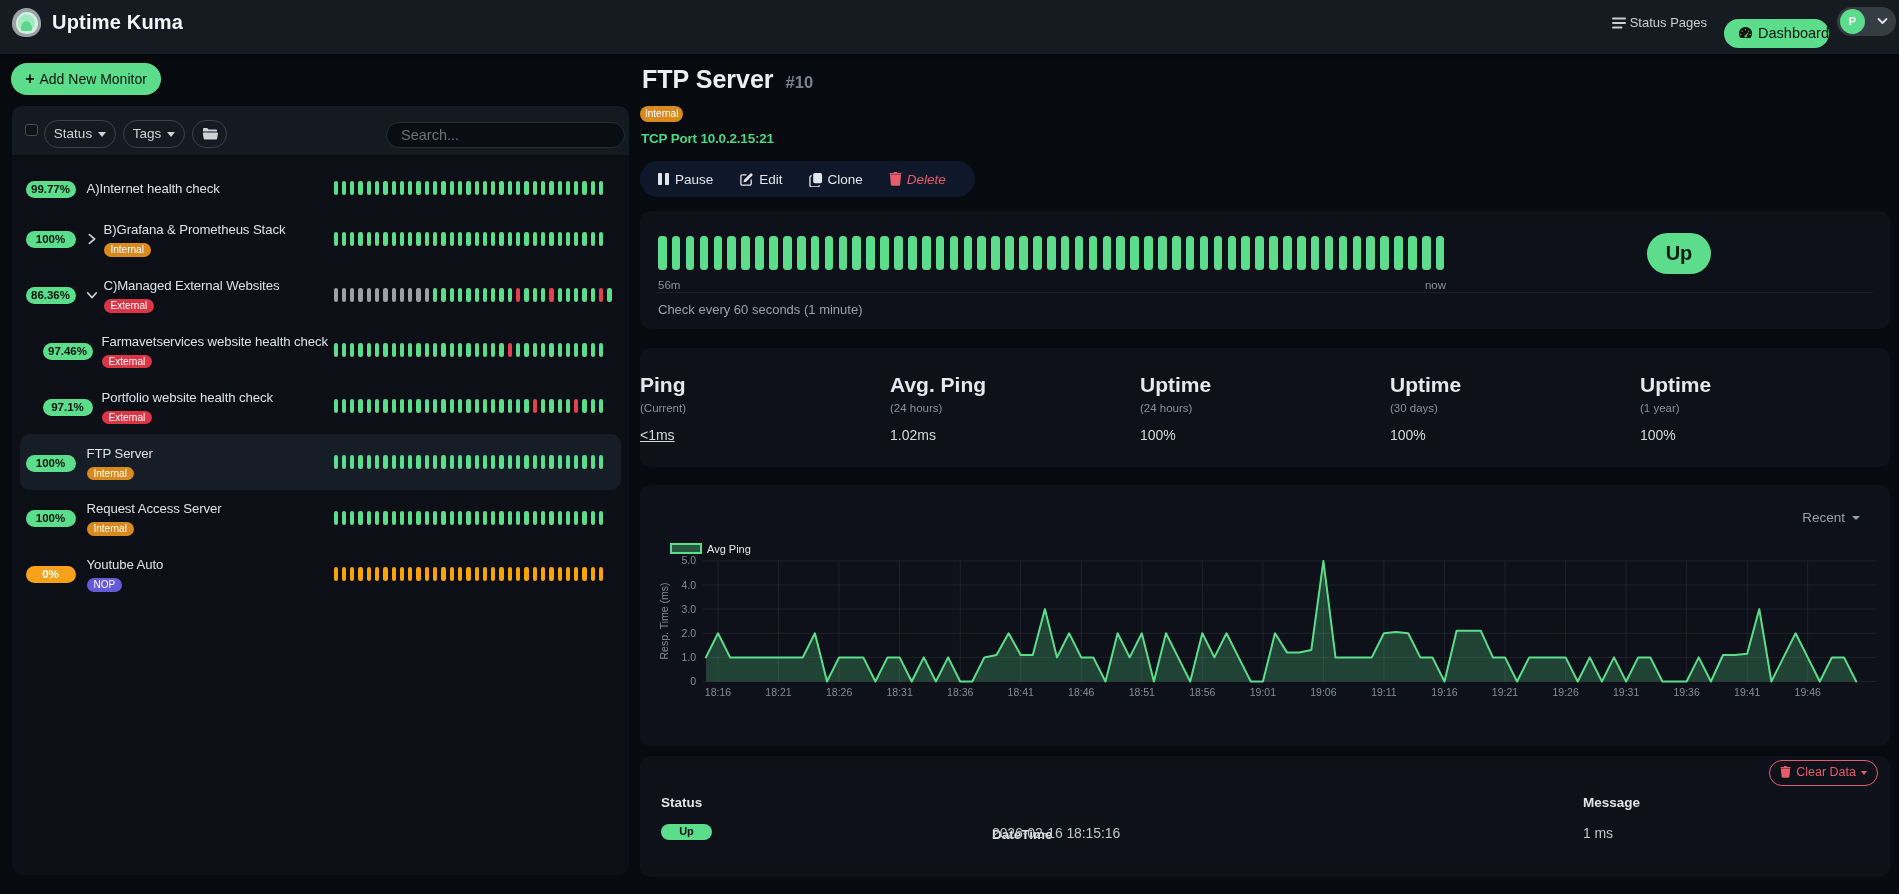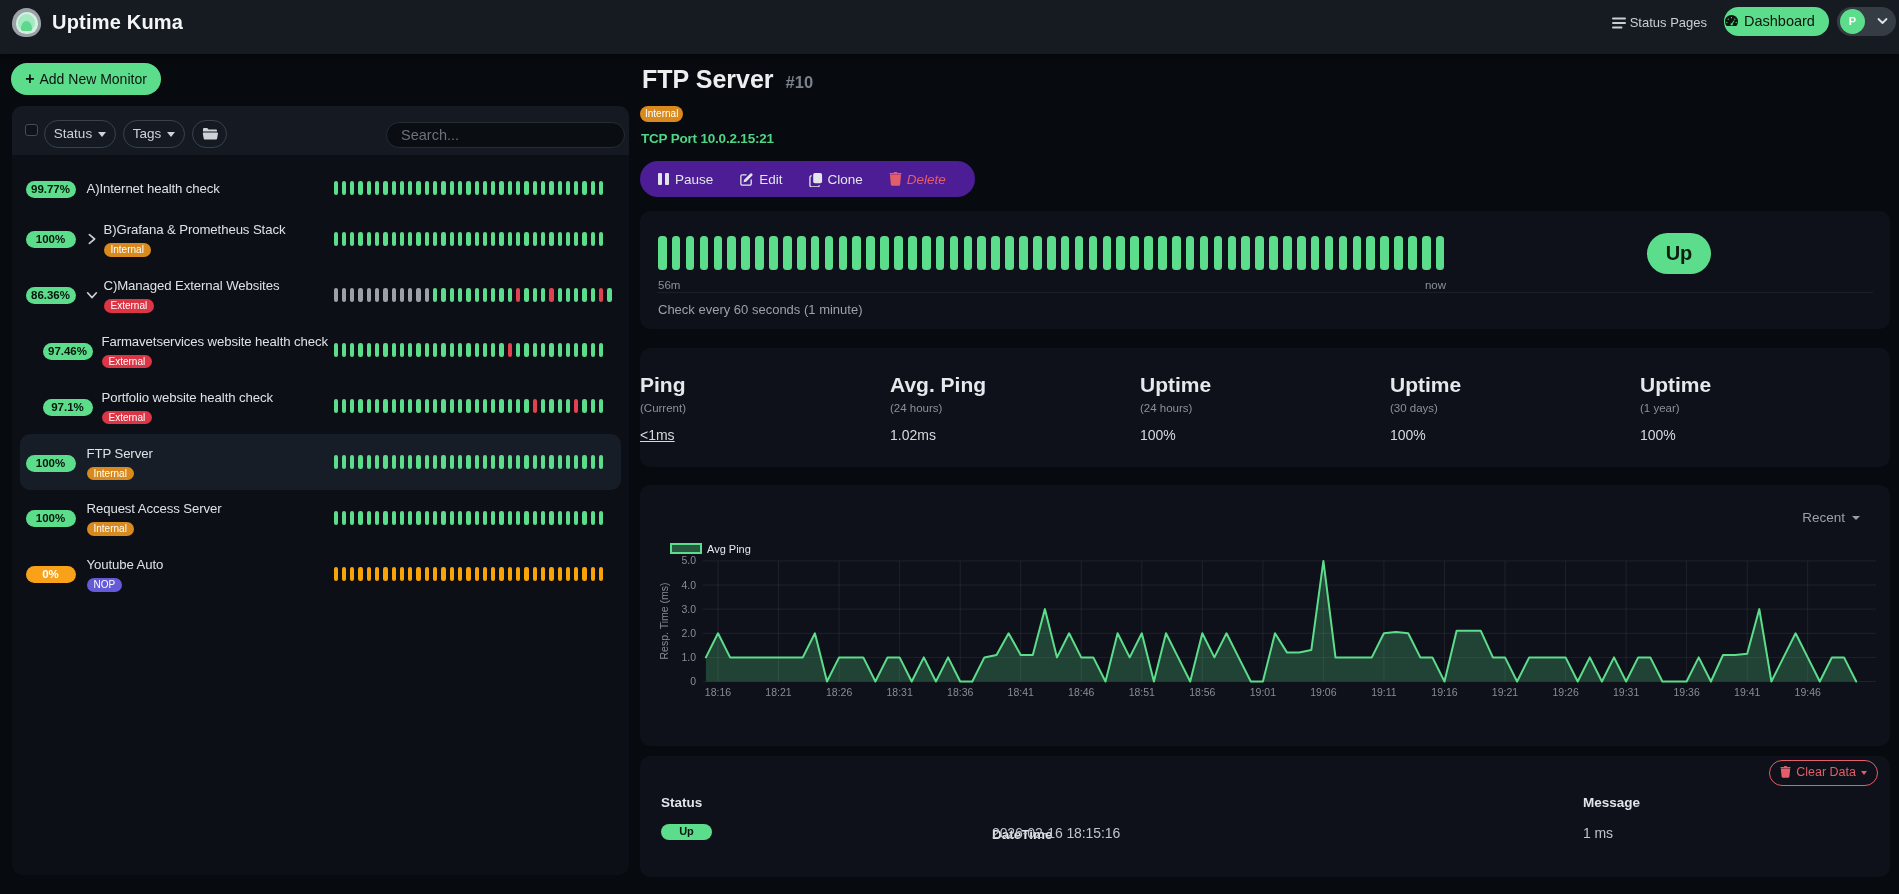--- a/index.html
+++ b/index.html
@@ -11,22 +11,22 @@
 .logo { position:absolute; left:12px; top:8px; width:29px; height:29px; background:#9aa1a7;
   border-radius:50% 50% 46% 46% / 53% 53% 44% 44%; }
 .logo i { position:absolute; left:3.5px; right:3.5px; top:3.5px; bottom:3.5px; background:#d4f1e0;
   border-radius:50% 50% 46% 46% / 53% 53% 44% 44%; }
 .logo i i { left:2.5px; right:2.5px; top:2.5px; bottom:2.5px; background:#a3eac2; }
 .logo b { position:absolute; left:9px; right:9px; top:13px; bottom:6px; background:#5ed88c;
   border-radius:50% 50% 16% 16% / 75% 75% 18% 18%; }
 .brand { position:absolute; left:52px; top:11px; font-size:20px; font-weight:700; color:#f3f5f7; letter-spacing:0.2px; }
 .sp { position:absolute; right:192px; top:15px; color:#c9ced4; font-size:13px; }
 .sp svg { vertical-align:-1.5px; margin-right:4px; }
-.dash { position:absolute; right:70px; top:7px; width:105px; height:29px; background:#5cdd8b;
-  border-radius:15px; color:#0d1410; font-size:14.5px; text-align:left; line-height:29px; }
+.dash { position:absolute; right:70px; top:19px; width:105px; height:29px; background:#5cdd8b;
+  border-radius:15px; color:#0d1410; font-size:14.5px; text-align:right; line-height:29px; }
 .dash svg { vertical-align:-2.5px; margin-right:5px; }
 .usr { position:absolute; right:3px; top:7px; width:59px; height:29px; background:#363c44; border-radius:15px; }
 .usr .av { position:absolute; left:3px; top:2px; width:25px; height:25px; border-radius:50%; background:#5cdd8b;
   color:#fff; font-size:11px; font-weight:700; text-align:center; line-height:25px; }
 .usr svg { position:absolute; right:8px; top:10px; }
 
 
 .add { position:absolute; left:11px; top:63px; width:150px; height:32px; background:#5cdd8b;
   border-radius:16px; color:#0c130f; font-size:14px; line-height:32px; text-align:center; }
 .add b { font-weight:700; font-size:16px; margin-right:5px; }
@@ -56,21 +56,21 @@
   line-height:13.5px; padding:0 7px; margin-top:3px; }
 .hbs { width:268.5px; flex:none; display:flex; gap:4px; align-items:center; }
 .hbs i { width:4.3px; height:14px; border-radius:2.2px; flex:none; }
 
 
 .h1 { position:absolute; left:642px; top:64.5px; font-size:25px; font-weight:700; color:#eceef0; }
 .h1 span { font-size:16.5px; color:#7b828c; font-weight:700; margin-left:12px; }
 .mtag { position:absolute; left:640px; top:106px; height:16px; border-radius:8px; background:#d98a1e;
   color:#fff; font-size:10px; line-height:16px; padding:0 5px; }
 .url { position:absolute; left:641px; top:131px; font-size:13.5px; letter-spacing:-0.2px; font-weight:700; color:#4fd586; }
-.btns { position:absolute; left:640px; top:161px; height:36px; background:#4c1d95; border-radius:18px;
+.btns { position:absolute; left:640px; top:161px; height:36px; background:#0f172a; border-radius:18px;
   display:flex; align-items:center; padding:0 17px; }
 .btn { font-size:13.5px; color:#e2e5e9; margin-right:26px; display:flex; align-items:center; gap:5px; }
 .btn:last-child { margin-right:12px;font-style:italic; }
 .btn.del { color:#e35d6a; }
 .box { position:absolute; left:640px; width:1250px; background:#0e1119; border-radius:10px; }
 #box1 { top:210.5px; height:118px; }
 #box2 { top:347.5px; height:119px; display:flex; }
 #box3 { top:484.5px; height:261.5px; }
 #box4 { top:755.5px; height:121px; }
 .mhb { position:absolute; left:18px; top:25.5px; width:788px; display:flex; gap:5.3px; }

